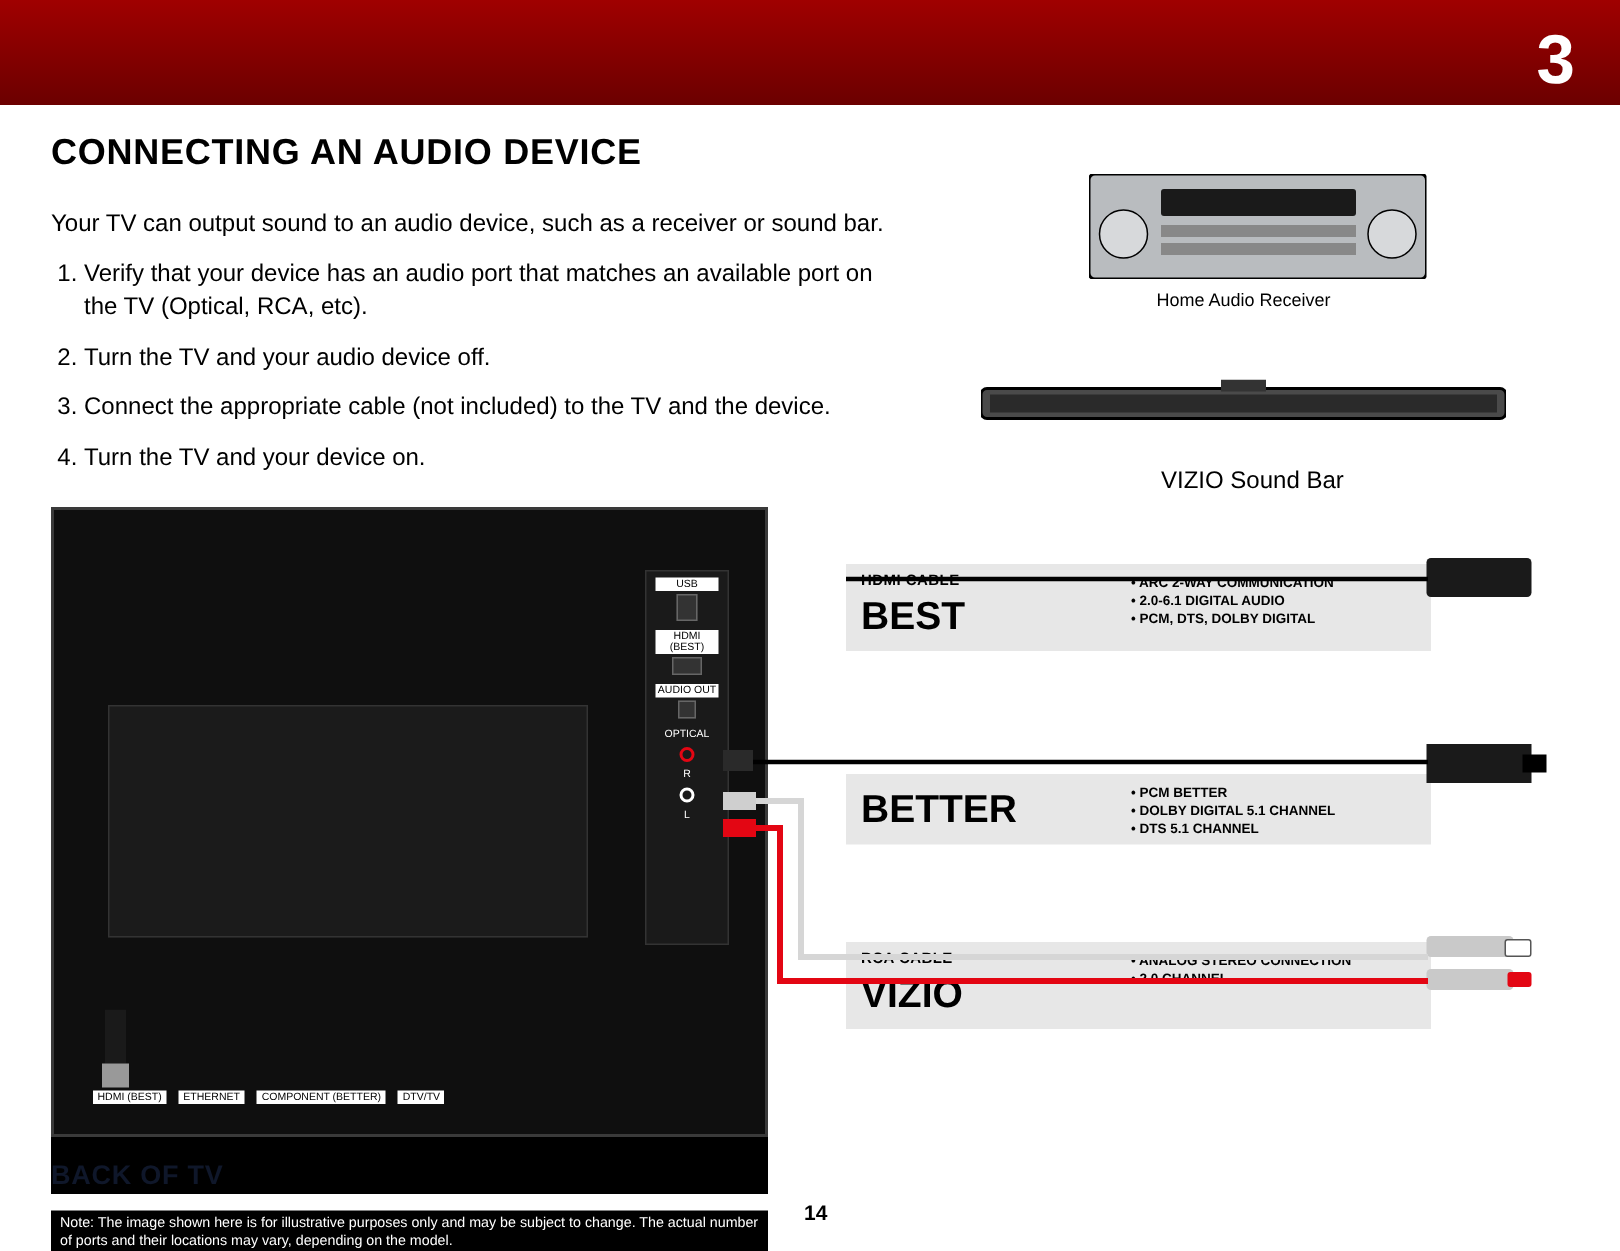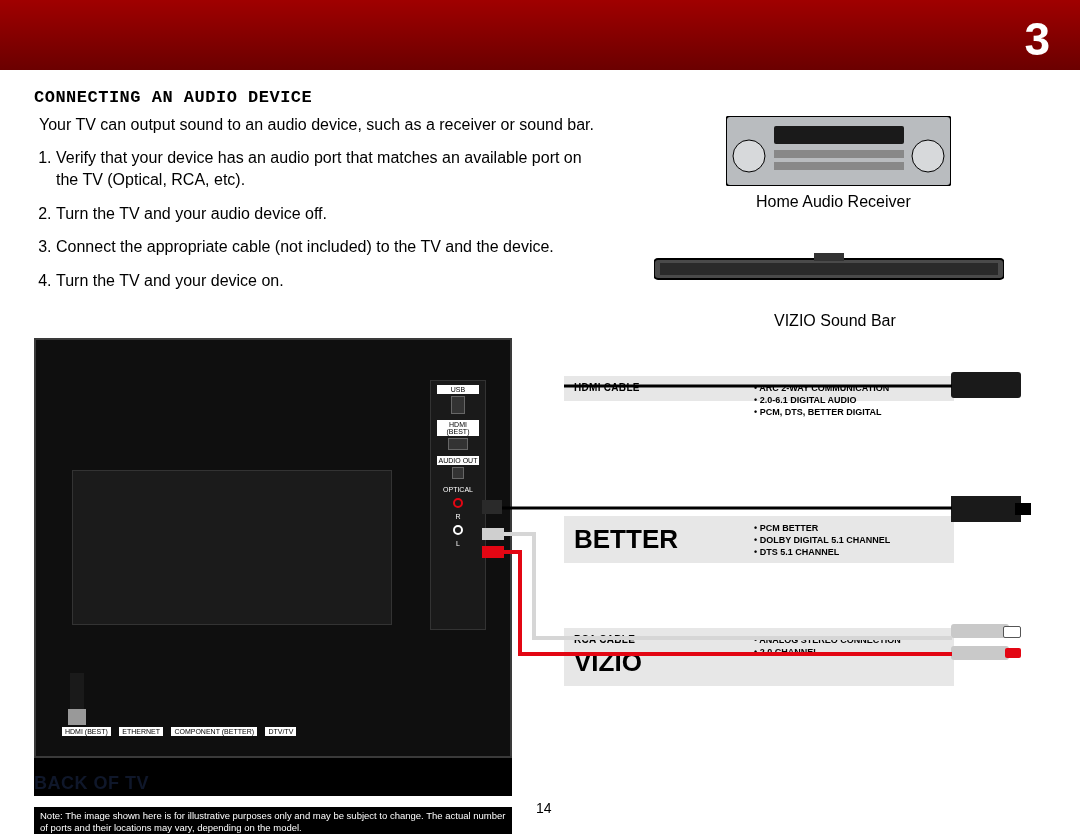--- a/index.html
+++ b/index.html
@@ -10,28 +10,28 @@
     position: absolute; left: 0; top: 0; width: 1080px; height: 70px;
     background: linear-gradient(#a00000, #6b0000);
   }
   .chapnum {
     position: absolute; right: 30px; top: 12px;
     color: #fff; font-size: 46px; font-weight: 700;
   }
 
   .content { position: absolute; left: 34px; top: 88px; width: 1012px; }
 
-  .h1 { font-size: 17px; font-weight: 800; letter-spacing: 0.5px; text-transform: uppercase; font-family: Liberation Mono, monospace; }
-  .intro { font-size: 16px; margin-top: 8px; max-width: 560px; line-height: 1.28; text-align: right; }
+  .h1 { font-size: 24px; font-weight: 800; letter-spacing: 0.5px; text-transform: uppercase; }
+  .intro { font-size: 16px; margin-top: 24px; max-width: 560px; line-height: 1.28; }
   ol.steps { margin-top: 12px; padding-left: 22px; max-width: 560px; font-size: 16px; line-height: 1.35; }
   ol.steps li { margin-bottom: 12px; }
 
   
   .receiver { position: absolute; left: 692px; top: 28px; width: 225px; height: 70px; }
-  .receiver-label { position: absolute; left: 722px; top: 105px; font-size: 16px; }
+  .receiver-label { position: absolute; left: 737px; top: 105px; font-size: 12px; }
   .soundbar { position: absolute; left: 620px; top: 165px; width: 350px; height: 32px; }
   .soundbar-label { position: absolute; left: 740px; top: 224px; font-size: 16px; }
 
   
   .diagram { position: absolute; left: 34px; top: 338px; width: 1012px; height: 470px; }
 
   .tvback {
     position: absolute; left: 0; top: 0; width: 478px; height: 420px;
     background: #0f0f0f; border: 2px solid #3a3a3a;
   }
@@ -78,21 +78,21 @@
   .toslink::after{ content:""; position:absolute; right:-10px; top:7px; width:16px; height:12px; background:#000; }
   .rca-pair  { top: 286px; height:46px; }
   .rca-plug  { width:58px; height:14px; background:#c9c9c9; border-radius:3px; margin-bottom:8px; position:relative;}
   .rca-plug::after{ content:""; position:absolute; right:-12px; top:2px; width:16px; height:10px; border-radius:2px; }
   .rca-plug.white::after{ background:#fff; border:1px solid #555;}
   .rca-plug.red::after{ background:#e30613; }
 
   
   svg.cables { position:absolute; left:0; top:0; width:1012px; height:470px; pointer-events:none; }
 
-  .pagenum { position:absolute; left: 536px; top: 800px; font-size: 14px; }
+  .pagenum { position:absolute; left: 536px; top: 800px; font-size: 14px; font-weight: bold; }
   .footnote { position:absolute; left: 34px; top: 807px; font-size: 9.5px; color:#fff; background:#000; padding:3px 6px 5px; width:478px; line-height:1.25;}
 </style>
 </head>
 <body>
 
 <div class="topbar">
   <div class="chapnum">3</div>
 </div>
 
 <div class="content">
@@ -151,24 +151,25 @@
   <div class="blackstrip"></div>
   <div class="backoftv">BACK OF TV</div>
 
   <svg style="position:absolute;left:30px;top:335px;" width="26" height="60">
     <rect x="6" y="0" width="14" height="36" fill="#1a1a1a"></rect>
     <rect x="4" y="36" width="18" height="16" fill="#999"></rect>
   </svg>
 
   <div class="qbox q-best">
     <div class="qtitle">HDMI CABLE</div>
+    <div class="qbig">BEST</div>
     <div class="feat">
       <div>ARC 2-WAY COMMUNICATION</div>
       <div>2.0-6.1 DIGITAL AUDIO</div>
-      <div>PCM, DTS, BETTER DIGITAL</div>
+      <div>PCM, DTS, DOLBY DIGITAL</div>
     </div>
   </div>
   <div class="qbox q-better">
     <div class="qbig">BETTER</div>
     <div class="feat">
       <div>PCM BETTER</div>
       <div>DOLBY DIGITAL 5.1 CHANNEL</div>
       <div>DTS 5.1 CHANNEL</div>
     </div>
   </div>

